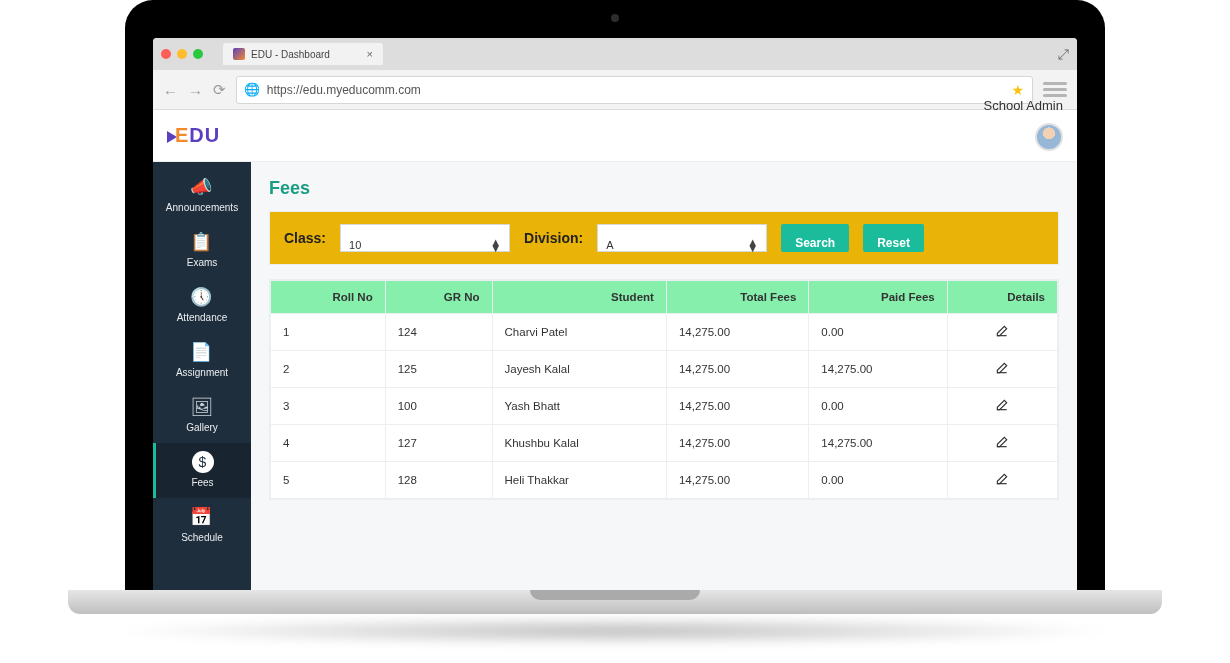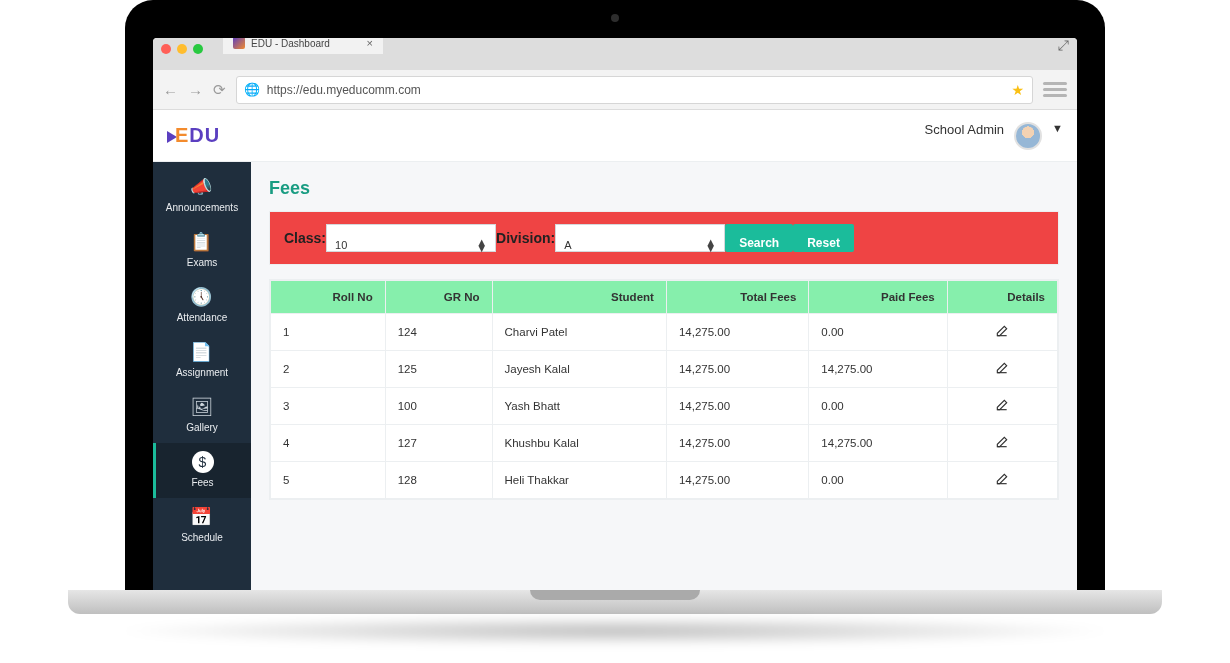--- a/index.html
+++ b/index.html
@@ -68,21 +68,21 @@
   border-radius: 4px 4px 0 0;
   overflow: hidden;
   display: flex;
   flex-direction: column;
 }
 
 .tabbar {
   height: 28px;
   background: #ddd;
   display: flex;
-  align-items: flex-end;
+  align-items: center;
   padding: 16px 8px;
   gap: 6px;
 }
 .win-dot { width: 10px; height: 10px; border-radius: 50%; }
 .dot-red { background: #ff5f57; }
 .dot-yellow { background: #ffbd2e; }
 .dot-green { background: #28c940; }
 .tab {
   margin-left: 14px;
   height: 22px;
@@ -146,21 +146,21 @@
   gap: 15px;
 }
 .logo {
   font-size: 20px;
   font-weight: bold;
   letter-spacing: 1px;
 }
 .logo .e { color: #f38b2d; }
 .logo .du { color: #5b3fc0; }
 .logo-ic { display:inline-block; width:0; height:0; border-left:10px solid #5b3fc0; border-top:6px solid transparent; border-bottom:6px solid transparent; margin-right:-2px; vertical-align: -1px; }
-.user-area { margin-left:auto; display:flex; align-items:flex-start; gap:10px; font-size:13px; color:#333; }
+.user-area { margin-left:auto; display:flex; align-items:flex-end; gap:10px; font-size:13px; color:#333;flex-direction:column; }
 .avatar { width:28px; height:28px; border-radius:50%; border:2px solid #e1e1e1; background:radial-gradient(circle at 50% 35%, #f3d2b3 0 30%, #96b7d6 31% 100%); }
 .caret { color:#333; font-size:11px; }
 
 .appbody { flex:1; display:flex; overflow:hidden; }
 
 .sidebar {
   width: 98px;
   background: #1f2e3d;
   display:flex;
   flex-direction:column;
@@ -175,21 +175,21 @@
 }
 .side-item.active { background:#18242f; border-left:3px solid #1bbc9b; padding-left:0; }
 .side-item .icn { font-size:18px; display:block; margin-bottom:4px; color:#cfd7de; }
 .side-item.dark-circle .icn-wrap {
   width:22px; height:22px; border-radius:50%; background:#fff; color:#1f2e3d;
   display:inline-flex; align-items:center; justify-content:center; font-size:14px; margin-bottom:4px;
 }
 
 .main { flex:1; background:#f6f7f9; padding: 16px 18px; overflow:auto; }
 .page-title { color:#199c82; font-size:18px; font-weight:bold; margin-bottom:12px; }
-.filterrow { display:flex; align-items:center; background:#ef4444; padding:12px 14px; border:1px solid #eceff1; }
+.filterrow { display:flex; align-items:center; gap:14px; background:#eab308; padding:12px 14px; border:1px solid #eceff1; }
 .flabel { font-weight:bold; font-size:14px; color:#222; }
 .select {
   height:28px; border:1px solid #d4d8db; background:#fff; padding:0 8px;
   display:flex; align-items:flex-end; justify-content:space-between;
   font-size:11px; color:#333; min-width:170px; cursor:pointer;
 }
 .select .updn { font-size:11px; color:#444; line-height:6px; }
 .btn {
   height:28px; padding:12px 14px; border:none; border-radius:2px; color:#fff;
   font-size:12px; font-weight:bold; cursor:pointer; background:#1bbc9b;

